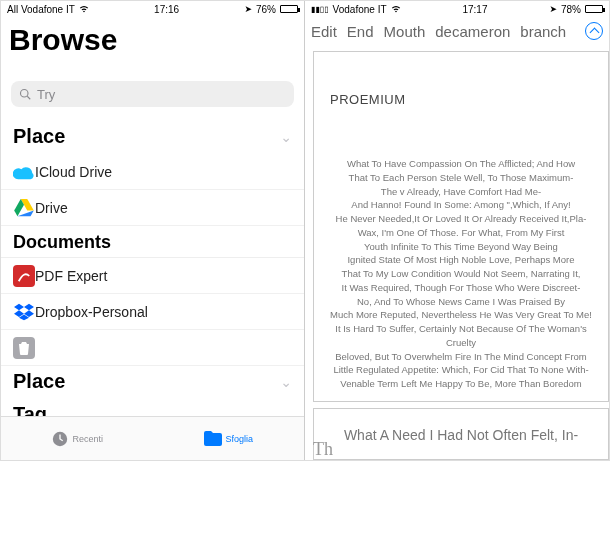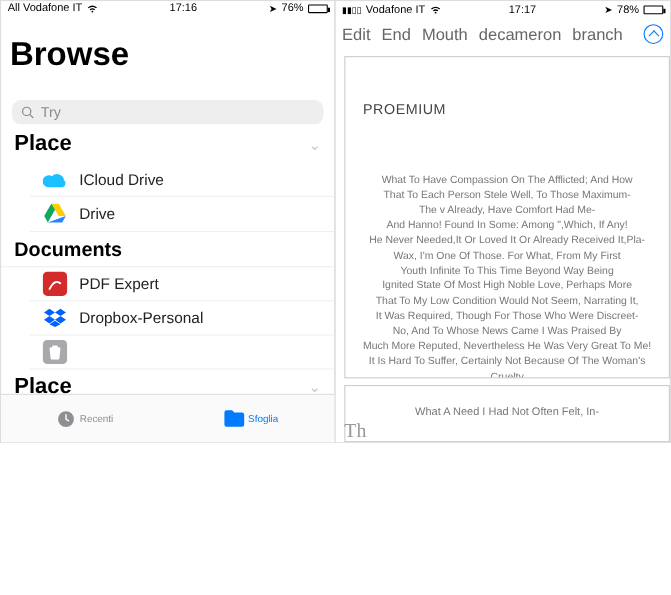--- a/index.html
+++ b/index.html
@@ -1,62 +1,62 @@
 <!DOCTYPE html>
 <html><head>
 <meta charset="utf-8">
 <style>
   * { margin:0; padding:0; box-sizing:border-box; font-family:-apple-system, "Helvetica Neue", Arial, sans-serif; }
   body { background:#fff; }
-  .frame { width:610px; height:403px; display:flex; position:relative; border:1px solid #ddd; }
+  .frame { width:610px; height:461px; display:flex; position:relative; border:1px solid #ddd; }
   .panel { height:100%; position:relative; display:flex; flex-direction:column; }
   .left { width:305px; border-right:1px solid #ccc; }
   .right { width:305px; }
 
   
   .status { height:16px; font-size:10px; display:flex; justify-content:space-between; align-items:center; padding:0 6px; color:#000; }
   .status .seg { display:flex; align-items:center; gap:4px; }
   .wifi-icon { width:10px; height:8px; }
   .loc-icon { font-size:9px; }
   .batt { display:inline-flex; align-items:center; gap:2px; }
   .batt-body { width:18px; height:8px; border:1px solid #000; border-radius:1px; position:relative; }
   .batt-body::after { content:""; position:absolute; right:-3px; top:2px; width:2px; height:4px; background:#000; }
   .batt-fill { height:100%; background:#000; }
 
   
-  .browse-title { font-size:30px; font-weight:700; padding:6px 8px 24px;margin-top:12px; }
-  .search { margin:0 10px 2px; height:26px; background:#eee; border-radius:8px; display:flex; align-items:center; padding:0 8px; color:#8a8a8e; font-size:13px; gap:6px; }
+  .browse-title { font-size:30px; font-weight:700; padding:6px 8px 24px; }
+  .search { margin:0 10px 14px; height:26px; background:#eee; border-radius:8px; display:flex; align-items:center; padding:0 8px; color:#8a8a8e; font-size:13px; gap:6px; }
   .search svg { width:12px; height:12px; }
 
   .section-hdr { display:flex; align-items:center; justify-content:space-between; padding:4px 12px 6px 12px; }
   .section-hdr .ttl { font-size:20px; font-weight:600;text-align:center; }
   .chev { color:#c7c7cc; font-size:14px; }
 
-  .row { display:flex; align-items:center; height:36px; padding:0 12px; gap:11px; border-bottom:1px solid #f0f0f0;margin-left:26px; }
+  .row { display:flex; align-items:center; height:36px; padding:0 12px; gap:0; border-bottom:1px solid #f0f0f0; }
   .row .label { font-size:14px; color:#222; }
   .icon-slot { width:22px; height:22px; display:flex; align-items:center; justify-content:center; }
 
   .subhdr { font-size:18px; font-weight:600; padding:6px 12px 4px; border-bottom:1px solid #eee; }
 
   .tabbar { position:absolute; bottom:0; left:0; right:0; height:44px; border-top:1px solid #ddd; display:flex; background:#fafafa; }
   .tabbar .tab { flex:1; display:flex; flex-direction:row; align-items:center; justify-content:center; font-size:9px; color:#8e8e93; gap:2px; }
   .tabbar .tab.active { color:#007aff; }
   .tabbar svg { width:20px; height:18px; }
 
   
   .right-hdr { height:28px; display:flex; align-items:center; justify-content:space-between; padding:0 6px; font-size:15px; color:#666; }
   .right-hdr .words { display:flex; gap:10px; }
   .circ { width:18px; height:18px; border:1.5px solid #007aff; border-radius:50%; display:flex; align-items:center; justify-content:center; }
   .circ::before { content:""; width:6px; height:6px; border-top:1.5px solid #007aff; border-right:1.5px solid #007aff; transform:rotate(-45deg); margin-top:2px; }
 
   .page { flex:1; margin:6px 0 0 8px; border:1px solid #ccc; background:#fff; display:flex; flex-direction:column; align-items:flex-start; padding:40px 16px 8px; overflow:hidden; }
   .page-title { font-size:13px; color:#444; margin-bottom:50px; letter-spacing:0.5px; }
   .page-body { font-size:9.5px; color:#777; text-align:center; line-height:1.45; white-space:pre-line; }
   .pg-num { font-size:9px; color:#999; margin-top:8px; }
-  .page2 { margin:6px 0 0 8px; border:1px solid #ccc; background:#fff; height:52px; padding:18px 16px 0; font-size:10px; color:#777; text-align:center; }
+  .page2 { margin:6px 0 0 8px; border:1px solid #ccc; background:#fff; height:52px; padding:18px 16px 0; font-size:14px; color:#777; text-align:center; }
 
   .right-bottom { position:absolute; bottom:0; left:8px; height:26px; display:flex; align-items:flex-end; }
   .right-bottom .th { font-family:Georgia, serif; font-size:18px; color:#999; }
 
   
   .cloud-bg { fill:#1ac0ff; }
   .gdrive { width:20px; height:18px; }
   .pdfx { width:22px; height:22px; background:#d32b2b; border-radius:4px; display:flex; align-items:center; justify-content:center; }
   .pdfx svg { width:14px; height:14px; }
   .dbx { fill:#0061ff; }

